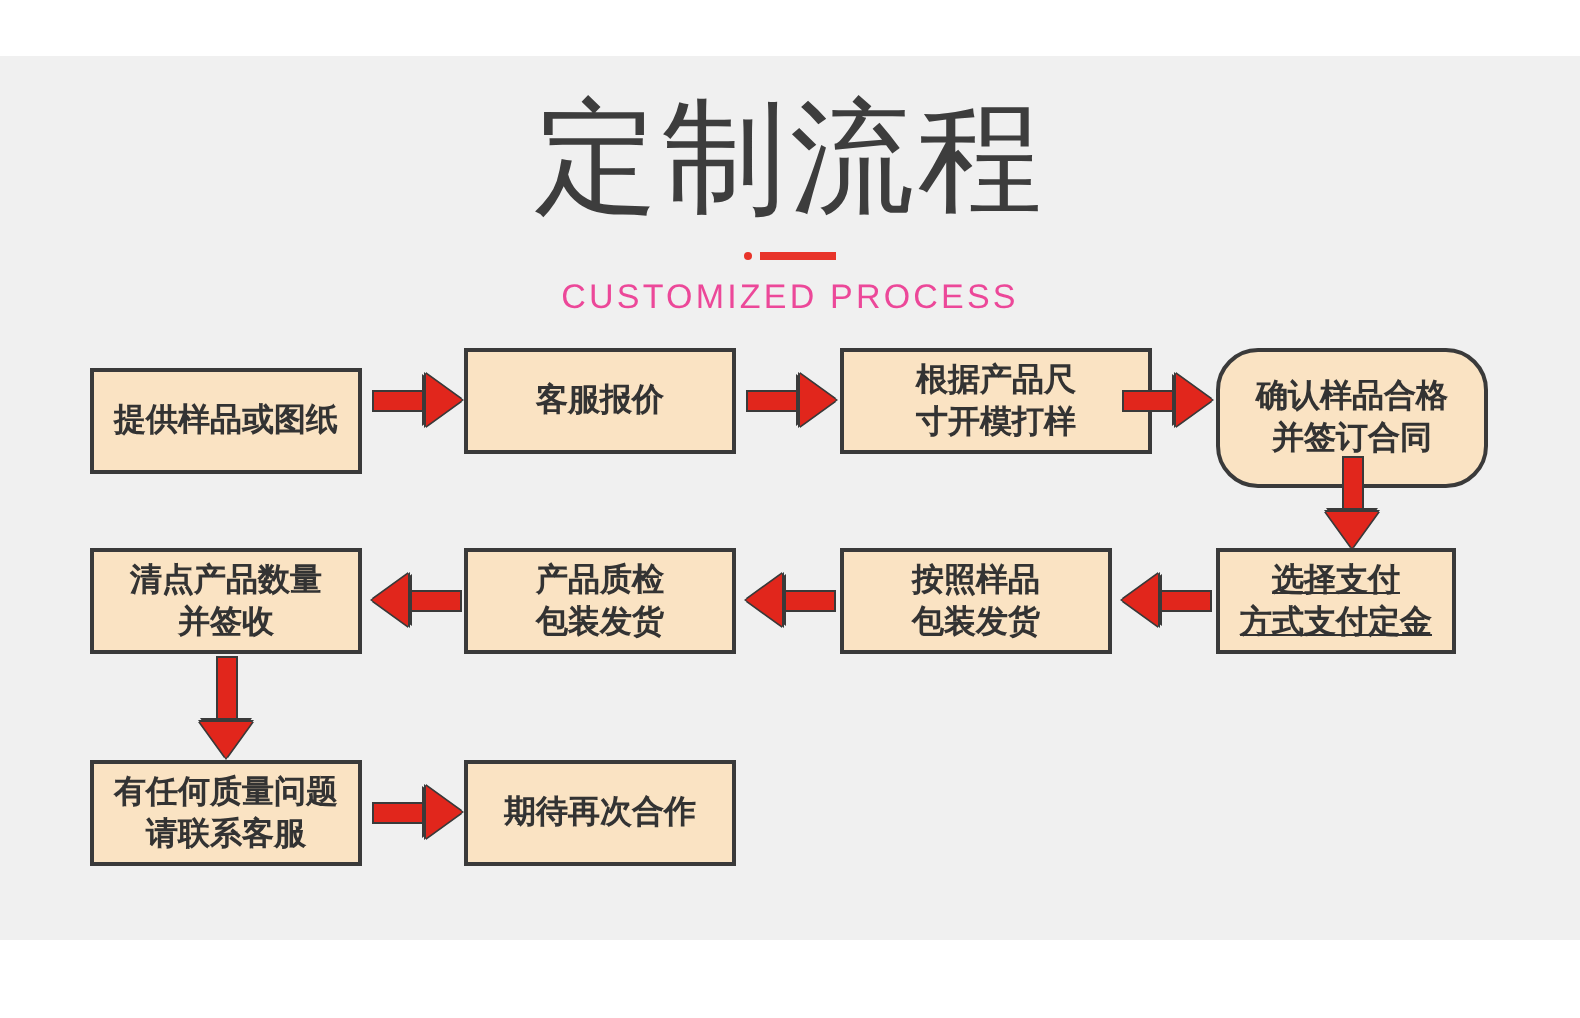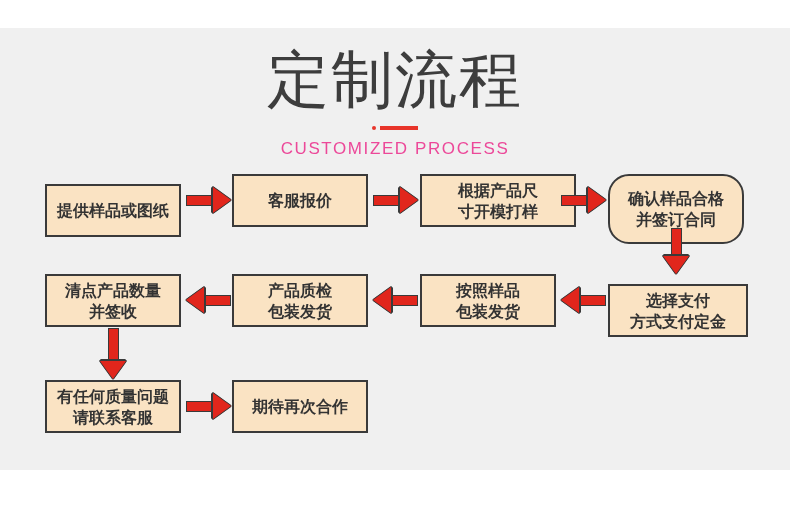--- a/index.html
+++ b/index.html
@@ -216,21 +216,21 @@
   </div>
 
   <div class="node" style="left:420px; top:274px; width:136px; height:53px;">按照样品
 包装发货</div>
 
   <div class="arrow-h left" style="left:561px; top:287px; width:45px;">
     <span class="head"></span>
     <span class="shaft"></span>
   </div>
 
-  <div class="node" style="left:608px; top:284px; width:140px; height:53px;">选择支付
+  <div class="node" style="left:608px; top:274px; width:120px; height:53px;text-decoration:underline;">选择支付
 方式支付定金</div>
 
   <div class="arrow-v" style="left:98px; top:328px; height:51px;">
     <span class="shaft"></span>
     <span class="head"></span>
   </div>
 
   <div class="node" style="left:45px; top:380px; width:136px; height:53px;">有任何质量问题
 请联系客服</div>
 

